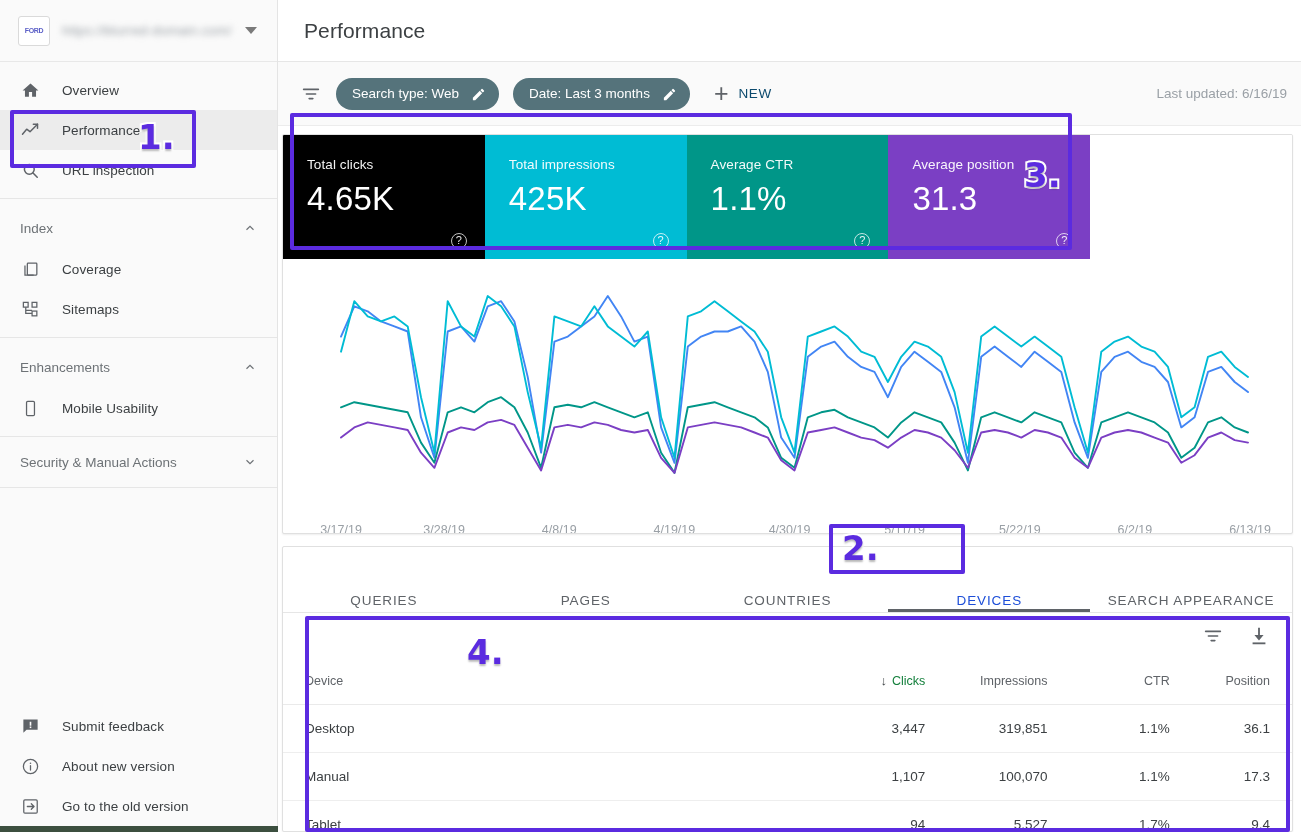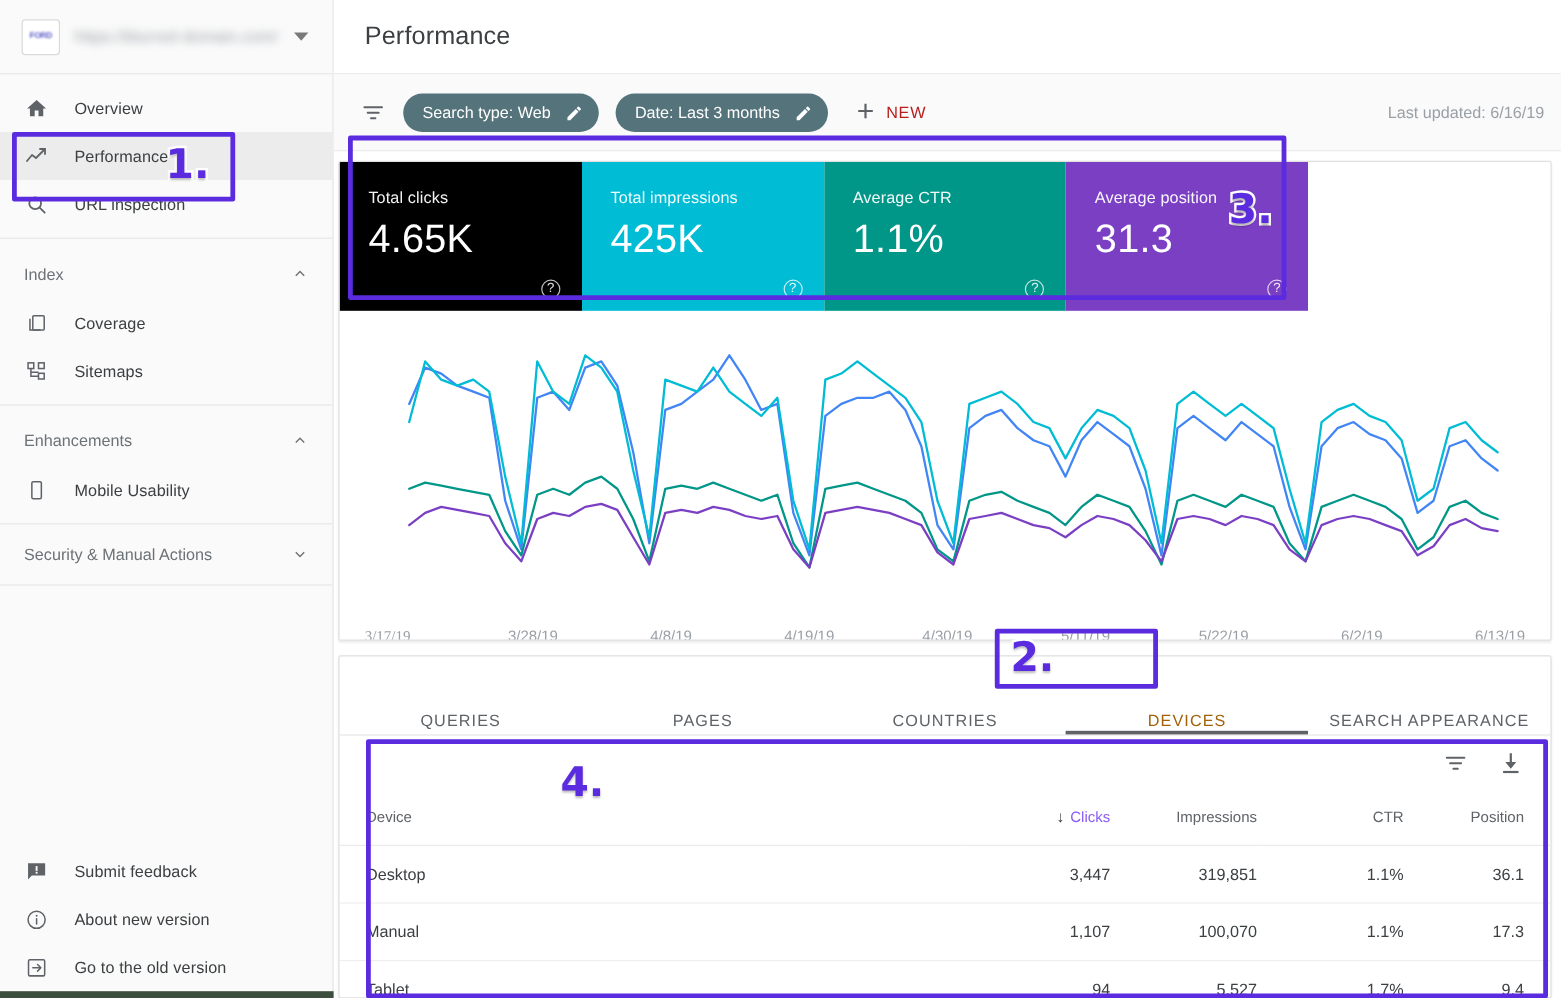--- a/index.html
+++ b/index.html
@@ -83,21 +83,21 @@
   .filter-icon { width: 22px; height: 22px; color: #5f6368; flex:0 0 22px;}
   .chip {
     display: inline-flex; align-items: center; gap: 12px;
     background: #55737b; color: #fff; border-radius: 16px;
     height: 32px; padding: 0 14px 0 16px; font-size: 13.5px;
     cursor: pointer; white-space:nowrap;
   }
   .chip .pencil { width: 14px; height: 14px; }
   .new-btn { display:inline-flex; align-items:center; gap:10px; cursor:pointer; margin-left:10px;}
   .plus { font-size: 25px; color: #5f6368; line-height:1; font-weight:300;}
-  .new-label { font-size: 13.5px; color: #b91c1c; letter-spacing: .6px; }
+  .new-label { font-size: 13.5px; color: #0c4a6e; letter-spacing: .6px; }
   .last-updated { margin-left: auto; font-size: 13.5px; color: #9aa0a6; padding-right: 2px;}
 
   
   .chart-card {
     margin: 8px 8px 0 4px; background: #fff; border: 1px solid #e0e0e0;
     border-radius: 2px; box-shadow: 0 1px 2px rgba(0,0,0,.07);
     position: relative; height: 400px; flex:0 0 400px; overflow:hidden;
   }
   .metrics { display: flex; height: 124px; }
   .metric {
@@ -122,21 +122,21 @@
   .table-card {
     margin: 12px 8px 0 4px; background: #fff; border: 1px solid #e0e0e0;
     border-radius: 2px; box-shadow: 0 1px 2px rgba(0,0,0,.07);
     flex: 1 1 auto; position: relative; overflow: hidden;
   }
   .tabs { height: 66px; display: flex; align-items: center; border-bottom: 1px solid #e6e6e6; position:relative;}
   .tab {
     flex: 1 1 0; text-align: center; font-size: 13.5px; color: #5f6368;
     letter-spacing: .9px; cursor: pointer; line-height: 66px; height:66px;margin-top:43px;
   }
-  .tab.active { color: #a16207; }
+  .tab.active { color: #1d4ed8; }
   .tab-underline { position: absolute; height: 3px; background: #5f6368; bottom: 0; }
 
   .table-tools { height: 46px; display: flex; align-items: center; justify-content: flex-end; gap: 24px; padding-right: 22px; }
   .tool-icon { width: 22px; height: 22px; color: #5f6368; cursor: pointer;}
 
   table.data { width: 100%; border-collapse: collapse; table-layout: fixed;}
   table.data th {
     font-size: 12.5px; font-weight: normal; color: #5f6368; padding: 14px 0 16px 0;
     border-bottom: 1px solid #eaeaea; text-align: right; white-space:nowrap;
   }
@@ -146,21 +146,21 @@
     font-size: 13.5px; color: #3c4043; padding: 15px 0 15px 0;
     border-bottom: 1px solid #eeeeee; text-align: right; height: 48px;
   }
   table.data td.col-device { text-align: left; padding-left: 22px; color:#3c4043;}
   table.data td.pad-r { padding-right: 22px; }
   .v-clicks { color: #4285f4; }
   .v-impr { color: #00bcd4; }
   .v-ctr { color: #009688; }
   .v-pos { color: #7b3fc4; }
   .sort-arrow { color:#3c4043; margin-right: 5px; font-size: 13px;}
-  th.sorted .hl { color:#8b5cf6; }
+  th.sorted .hl { color:#15803d; }
 
   
   .anno-box {
     position: absolute; border: 4px solid #5b2be0; border-radius: 2px;
     pointer-events: none; z-index: 40;
   }
   .anno-num {
     position: absolute; z-index: 41; pointer-events: none;
     font-family: "DejaVu Sans", sans-serif;
     font-weight: bold; font-size: 34px; color: #5b2be0;
@@ -388,21 +388,21 @@
       </div>
 
       <div class="chart-area">
         <svg class="chart-svg" id="chart-svg" width="1007" height="276" viewBox="0 0 1007 276">
             <path d="M 58.0 77.6 L 71.3 47.3 L 84.7 52.3 L 98.0 62.4 L 111.4 67.4 L 124.7 72.5 L 138.0 158.3 L 151.4 198.8 L 164.7 72.5 L 178.0 67.4 L 191.4 82.6 L 204.7 47.3 L 218.1 42.2 L 231.4 62.4 L 244.7 117.9 L 258.1 193.7 L 271.4 82.6 L 284.8 77.6 L 298.1 67.4 L 311.4 57.4 L 324.8 37.1 L 338.1 57.4 L 351.4 82.6 L 364.8 77.6 L 378.1 168.4 L 391.5 203.8 L 404.8 87.6 L 418.1 77.6 L 431.5 72.5 L 444.8 72.5 L 458.1 67.4 L 471.5 82.6 L 484.8 112.9 L 498.2 178.6 L 511.5 198.8 L 524.8 97.8 L 538.2 87.6 L 551.5 82.6 L 564.9 97.8 L 578.2 107.9 L 591.5 112.9 L 604.9 138.2 L 618.2 107.9 L 631.5 92.7 L 644.9 102.8 L 658.2 112.9 L 671.6 148.3 L 684.9 203.8 L 698.2 97.8 L 711.6 87.6 L 724.9 97.8 L 738.3 107.9 L 751.6 92.7 L 764.9 102.8 L 778.3 112.9 L 791.6 163.4 L 804.9 198.8 L 818.3 112.9 L 831.6 97.8 L 845.0 92.7 L 858.3 102.8 L 871.6 107.9 L 885.0 123.0 L 898.3 168.4 L 911.6 158.3 L 925.0 112.9 L 938.3 107.9 L 951.7 123.0 L 965.0 133.1" fill="none" stroke="#4285f4" stroke-width="1.9" stroke-linejoin="round" stroke-linecap="round"></path>
             <path d="M 58.0 92.7 L 71.3 42.2 L 84.7 57.4 L 98.0 62.4 L 111.4 57.4 L 124.7 67.4 L 138.0 138.2 L 151.4 193.7 L 164.7 42.2 L 178.0 67.4 L 191.4 77.6 L 204.7 37.1 L 218.1 47.3 L 231.4 67.4 L 244.7 133.1 L 258.1 188.7 L 271.4 57.4 L 284.8 62.4 L 298.1 67.4 L 311.4 47.3 L 324.8 67.4 L 338.1 77.6 L 351.4 87.6 L 364.8 72.5 L 378.1 158.3 L 391.5 198.8 L 404.8 57.4 L 418.1 52.3 L 431.5 42.2 L 444.8 52.3 L 458.1 62.4 L 471.5 72.5 L 484.8 92.7 L 498.2 158.3 L 511.5 193.7 L 524.8 77.6 L 538.2 72.5 L 551.5 67.4 L 564.9 77.6 L 578.2 92.7 L 591.5 97.8 L 604.9 123.0 L 618.2 97.8 L 631.5 82.6 L 644.9 87.6 L 658.2 97.8 L 671.6 133.1 L 684.9 193.7 L 698.2 77.6 L 711.6 67.4 L 724.9 77.6 L 738.3 87.6 L 751.6 77.6 L 764.9 87.6 L 778.3 97.8 L 791.6 148.3 L 804.9 193.7 L 818.3 92.7 L 831.6 82.6 L 845.0 77.6 L 858.3 87.6 L 871.6 92.7 L 885.0 107.9 L 898.3 158.3 L 911.6 148.3 L 925.0 97.8 L 938.3 92.7 L 951.7 107.9 L 965.0 117.9" fill="none" stroke="#00bcd4" stroke-width="1.9" stroke-linejoin="round" stroke-linecap="round"></path>
             <path d="M 58.0 148.3 L 71.3 143.2 L 84.7 145.7 L 98.0 148.3 L 111.4 150.8 L 124.7 153.3 L 138.0 183.6 L 151.4 203.8 L 164.7 153.3 L 178.0 148.3 L 191.4 153.3 L 204.7 143.2 L 218.1 138.2 L 231.4 148.3 L 244.7 173.5 L 258.1 208.8 L 271.4 148.3 L 284.8 145.7 L 298.1 148.3 L 311.4 143.2 L 324.8 148.3 L 338.1 153.3 L 351.4 158.3 L 364.8 153.3 L 378.1 193.7 L 391.5 213.9 L 404.8 148.3 L 418.1 145.7 L 431.5 143.2 L 444.8 148.3 L 458.1 153.3 L 471.5 158.3 L 484.8 168.4 L 498.2 198.8 L 511.5 208.8 L 524.8 158.3 L 538.2 153.3 L 551.5 150.8 L 564.9 158.3 L 578.2 163.4 L 591.5 168.4 L 604.9 178.6 L 618.2 163.4 L 631.5 153.3 L 644.9 158.3 L 658.2 163.4 L 671.6 183.6 L 684.9 211.4 L 698.2 158.3 L 711.6 153.3 L 724.9 158.3 L 738.3 163.4 L 751.6 153.3 L 764.9 158.3 L 778.3 163.4 L 791.6 193.7 L 804.9 208.8 L 818.3 163.4 L 831.6 158.3 L 845.0 153.3 L 858.3 158.3 L 871.6 163.4 L 885.0 173.5 L 898.3 198.8 L 911.6 188.7 L 925.0 163.4 L 938.3 158.3 L 951.7 168.4 L 965.0 173.5" fill="none" stroke="#009688" stroke-width="1.9" stroke-linejoin="round" stroke-linecap="round"></path>
             <path d="M 58.0 178.6 L 71.3 168.4 L 84.7 163.4 L 98.0 165.9 L 111.4 168.4 L 124.7 171.0 L 138.0 193.7 L 151.4 208.8 L 164.7 173.5 L 178.0 168.4 L 191.4 171.0 L 204.7 163.4 L 218.1 160.9 L 231.4 165.9 L 244.7 188.7 L 258.1 211.4 L 271.4 168.4 L 284.8 165.9 L 298.1 168.4 L 311.4 163.4 L 324.8 165.9 L 338.1 171.0 L 351.4 173.5 L 364.8 171.0 L 378.1 198.8 L 391.5 213.9 L 404.8 168.4 L 418.1 165.9 L 431.5 163.4 L 444.8 165.9 L 458.1 168.4 L 471.5 173.5 L 484.8 178.6 L 498.2 201.3 L 511.5 211.4 L 524.8 173.5 L 538.2 171.0 L 551.5 168.4 L 564.9 173.5 L 578.2 178.6 L 591.5 181.1 L 604.9 188.7 L 618.2 178.6 L 631.5 171.0 L 644.9 173.5 L 658.2 178.6 L 671.6 191.2 L 684.9 208.8 L 698.2 173.5 L 711.6 171.0 L 724.9 173.5 L 738.3 178.6 L 751.6 171.0 L 764.9 173.5 L 778.3 178.6 L 791.6 198.8 L 804.9 208.8 L 818.3 178.6 L 831.6 173.5 L 845.0 171.0 L 858.3 173.5 L 871.6 178.6 L 885.0 183.6 L 898.3 203.8 L 911.6 196.2 L 925.0 178.6 L 938.3 173.5 L 951.7 181.1 L 965.0 183.6" fill="none" stroke="#7b3fc4" stroke-width="1.9" stroke-linejoin="round" stroke-linecap="round"></path>
           </svg>
         <div class="xaxis" id="xaxis">
-            <div class="xtick" style="position: absolute; left: 0; width: 80px; font-family: Liberation Serif, serif;">3/17/19</div>
+            <div class="xtick" style="position: absolute; left: 18px; width: 80px;">3/17/19</div>
             <div class="xtick" style="position: absolute; left: 121.125px; width: 80px;">3/28/19</div>
             <div class="xtick" style="position: absolute; left: 236.25px; width: 80px;">4/8/19</div>
             <div class="xtick" style="position: absolute; left: 351.375px; width: 80px;">4/19/19</div>
             <div class="xtick" style="position: absolute; left: 466.5px; width: 80px;">4/30/19</div>
             <div class="xtick" style="position: absolute; left: 581.625px; width: 80px;">5/11/19</div>
             <div class="xtick" style="position: absolute; left: 696.75px; width: 80px;">5/22/19</div>
             <div class="xtick" style="position: absolute; left: 811.875px; width: 80px;">6/2/19</div>
             <div class="xtick" style="position: absolute; left: 927px; width: 80px;">6/13/19</div>
           </div>
       </div>

